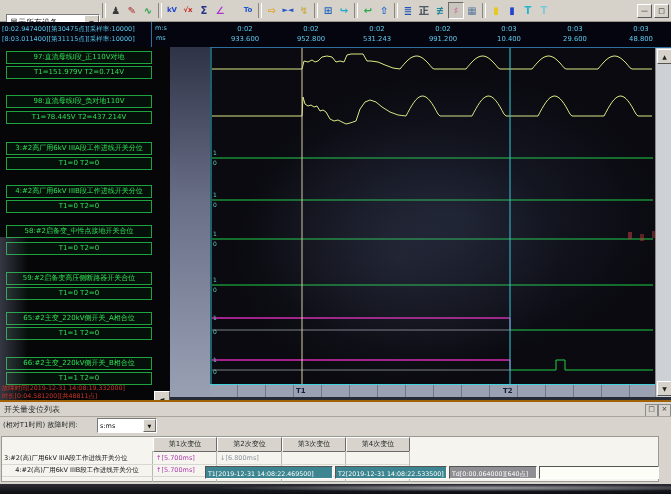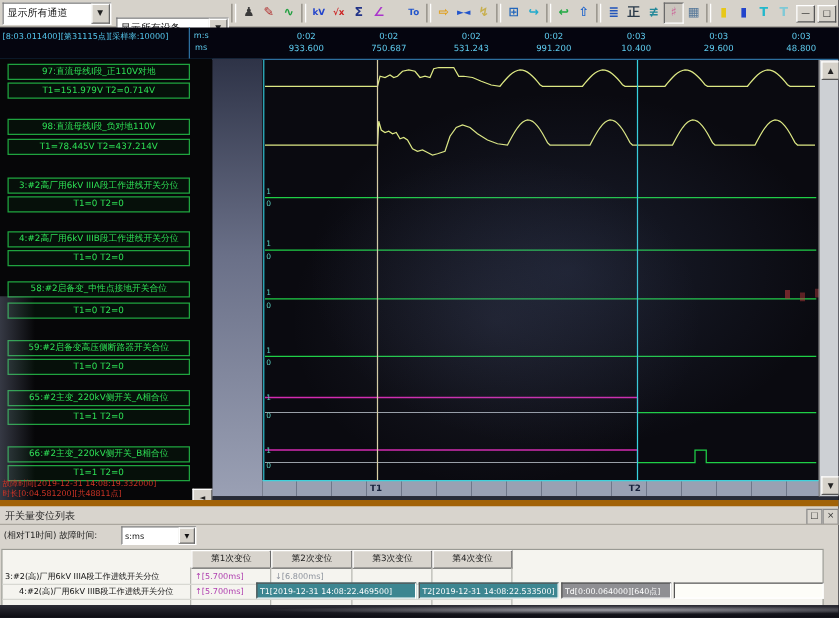--- a/index.html
+++ b/index.html
@@ -50,21 +50,21 @@
   
   .timeline{position:absolute;left:210px;top:384px;width:445px;height:13px;background:#99a1b3;
       border-top:1px solid #3fd2dc;box-sizing:border-box;
       background-image:repeating-linear-gradient(90deg,transparent 0 27px,rgba(30,40,60,.35) 27px 28px);}
   .tl-label{position:absolute;top:2px;font-size:7px;color:#16203a;font-weight:bold;}
   
   .vscroll{position:absolute;left:655px;top:48px;width:16px;height:349px;background:#cdd0d4;border-left:1px solid #8a8a8a;box-sizing:border-box;}
   .vs-btn{position:absolute;left:1px;width:13px;height:13px;background:#d6d2ca;border:1px solid;
       border-color:#fff #555 #555 #fff;font-size:6px;color:#222;display:flex;align-items:center;justify-content:center;}
   
-  .bpanel{position:absolute;left:0;top:400px;width:671px;height:84px;background:#d8d4cd;border-top:5px solid #a16207;box-sizing:border-box;}
+  .bpanel{position:absolute;left:0;top:400px;width:671px;height:84px;background:#d8d4cd;border-top:2px solid #a16207;box-sizing:border-box;}
   .bp-title{position:absolute;left:4px;top:2px;font-size:8px;color:#2a2a2a;}
   .bp-btn{position:absolute;top:2px;width:11px;height:11px;background:#d8d4cd;border:1px solid #8a8a8a;
       font-size:7px;line-height:9px;text-align:center;color:#333;}
   .bp-sep{position:absolute;left:0;top:14px;width:671px;height:1px;background:#aaa69e;}
   .bp-label{position:absolute;left:3px;top:18px;font-size:7px;color:#222;}
   .bp-combo{position:absolute;left:97px;top:16px;width:58px;height:13px;background:#fff;border:1px solid;
       border-color:#7a7a7a #fff #fff #7a7a7a;display:flex;align-items:center;font-size:6.5px;color:#111;}
   .bp-combo .cval{flex:1;padding:0 2px;}
   .bp-combo .carr{width:11px;height:11px;background:#d6d2ca;border:1px solid;border-color:#fff #6a6a6a #6a6a6a #fff;
       font-size:5px;display:flex;align-items:center;justify-content:center;}
@@ -85,24 +85,20 @@
   
   .bezel{position:absolute;left:0;top:484px;width:671px;height:10px;
       background:radial-gradient(ellipse at 72% 40%,rgba(225,225,232,.65),transparent 40%),linear-gradient(#2c2c35,#0c0c12);}
 </style>
 </head>
 <body>
 
 <div class="app">
 
   <div class="toolbar">
-    <div class="combo" style="width:88px;">
-      <span class="cval">显示所有通道</span>
-      <span class="carr">▼</span>
-    </div>
     <div style="width:4px;"></div>
     <div class="combo" style="width:92px;margin-top:24px;">
       <span class="cval">显示所有设备</span>
       <span class="carr">▼</span>
     </div>
     <span class="tb-sep"></span>
     <div id="tb-icons" style="display:flex;align-items:center;">
         <span class="tb-icon" style="color: rgb(58, 58, 58);">♟</span>
         <span class="tb-icon" style="color: rgb(176, 48, 48);">✎</span>
         <span class="tb-icon" style="color: rgb(31, 159, 63);">∿</span>
@@ -135,33 +131,34 @@
         <span class="tb-icon" style="color: rgb(127, 201, 214);">T</span>
       </div>
     <div style="margin-left:auto;display:flex;">
       <span class="win-btn">—</span>
       <span class="win-btn">□</span>
     </div>
   </div>
 
   <div class="hdr">
     <div class="hdr-info">
+      <div>[0:02.947400][第30475点][采样率:10000]</div>
       <div>[8:03.011400][第31115点][采样率:10000]</div>
     </div>
     <div class="hdr-div"></div>
     <div class="unit" style="left:155px;top:2px;">m:s</div>
     <div class="unit" style="left:156px;top:12px;">ms</div>
     <div id="ticks">
         <div class="tick" style="left: 212px;">
           <div>0:02</div>
           <div>933.600</div>
         </div>
         <div class="tick" style="left: 278px;">
           <div>0:02</div>
-          <div>750.687</div>
+          <div>952.800</div>
         </div>
         <div class="tick" style="left: 344px;">
           <div>0:02</div>
           <div>531.243</div>
         </div>
         <div class="tick" style="left: 410px;">
           <div>0:02</div>
           <div>991.200</div>
         </div>
         <div class="tick" style="left: 476px;">

